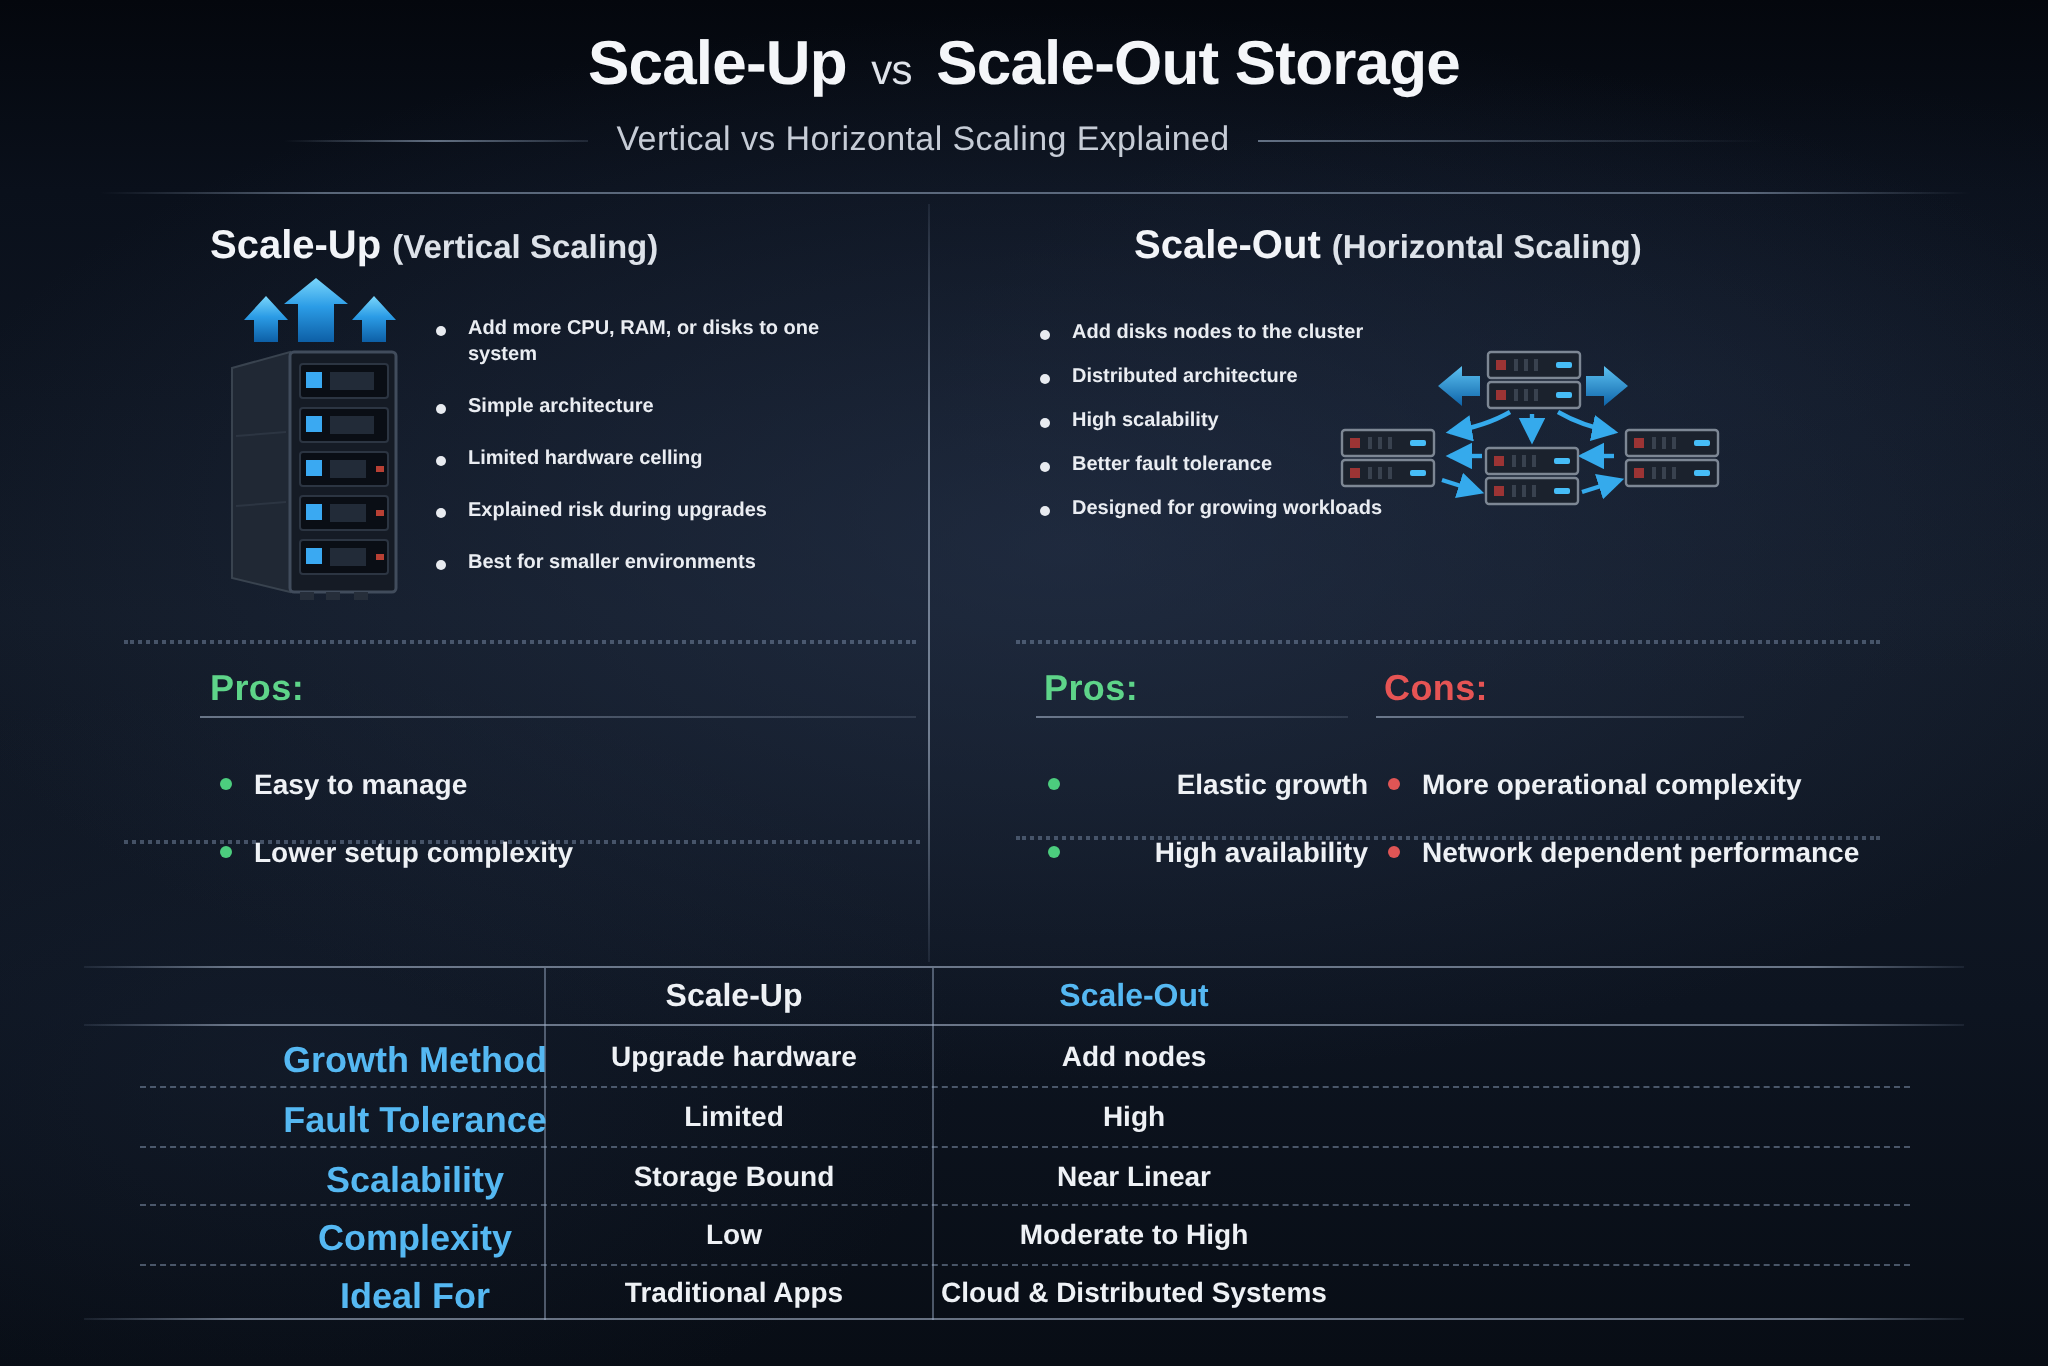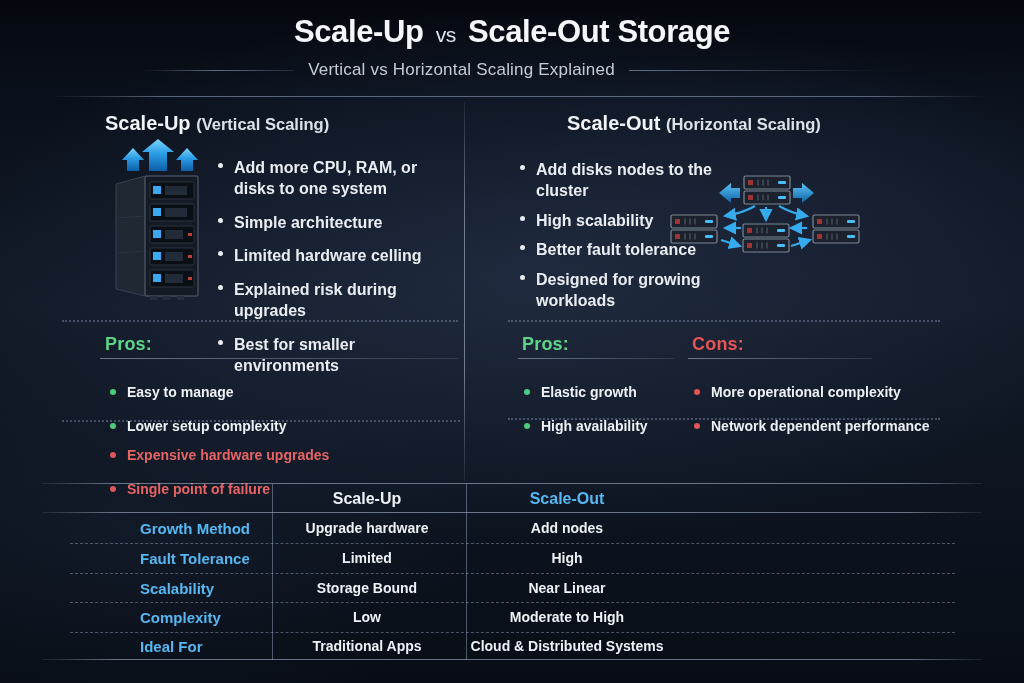--- a/index.html
+++ b/index.html
@@ -22,21 +22,21 @@
   .sub-line.left{width:152px;}
   .sub-line.right{width:253px;background:linear-gradient(90deg,rgba(170,190,215,0.55),rgba(150,170,200,0));}
   .header-divider{top:96px;left:50px;width:935px;height:1px;
     background:linear-gradient(90deg,rgba(140,160,190,0),rgba(165,185,210,0.5) 12%,rgba(165,185,210,0.5) 88%,rgba(140,160,190,0));}
   .v-divider{left:464px;top:102px;width:1px;height:379px;
     background:linear-gradient(180deg,rgba(150,170,200,0.1),rgba(185,200,220,0.55) 30%,rgba(185,200,220,0.55) 70%,rgba(150,170,200,0.1));}
   
   .col-heading{font-size:20px;font-weight:700;color:#f2f4f8;white-space:nowrap;}
   .col-heading .note{font-size:16.5px;font-weight:700;color:#dde2e9;}
   
-  .bullets{list-style:none;margin:0;padding:0;font-size:16px;font-weight:600;line-height:1.3;color:#eaedf2;}
+  .bullets{list-style:none;margin:0;padding:0;font-size:10px;font-weight:600;line-height:1.3;color:#eaedf2;}
   .bullets li{position:relative;padding-left:16px;margin-bottom:9px;}
   .dot{position:absolute;left:0;top:5px;width:5px;height:5px;border-radius:50%;background:#e8ebf0;}
   .left-bullets{top:158px;left:218px;width:215px;}
   .left-bullets li{margin-bottom:13px;}
   .right-bullets{top:160px;left:520px;width:215px;}
   
   .dashed{height:0;border-top:2px dotted rgba(145,165,195,0.40);}
   
   .section-label{font-size:18px;font-weight:700;letter-spacing:0.2px;}
   .green{color:#5ed489;} .red{color:#e65454;}
@@ -45,21 +45,21 @@
   .pc-list li{position:relative;padding-left:17px;margin-bottom:11px;line-height:18px;margin-top:16px;}
   .pc-list .dot{width:6px;height:6px;top:6px;}
   .dot.g{background:#4ccd7e;} .dot.r{background:#e05555;}
   .red-list li{color:#e86464;margin-bottom:6px;}
   
   .t-line{height:1px;left:42px;width:940px;
     background:linear-gradient(90deg,rgba(150,170,200,0.1),rgba(180,195,218,0.55) 8%,rgba(180,195,218,0.55) 92%,rgba(150,170,200,0.1));}
   .t-dashed{left:70px;width:885px;border-top:1px dashed rgba(150,170,200,0.45);}
   .t-vline{top:484px;width:1px;height:176px;background:rgba(160,178,205,0.45);}
   .t-row{left:0;width:1024px;}
-  .t-label{position:absolute;left:140px;width:135px;font-size:15px;font-weight:700;color:#55b8f2;}
+  .t-label{position:absolute;left:140px;width:135px;font-size:18px;font-weight:700;color:#55b8f2;text-align:center;}
   .t-cell{position:absolute;text-align:center;font-size:14px;font-weight:600;color:#eef1f5;}
   .t-c2{left:272px;width:190px;}
   .t-c3{left:467px;width:200px;}
   .t-head{font-size:16px;font-weight:700;}
   .t-head.blue{color:#55b8f2;}
 </style>
 </head>
 <body>
 
 <div class="canvas">
@@ -142,20 +142,21 @@
     <li><span class="dot"></span><span>Best for smaller environments</span></li>
   </ul>
 
   <div class="abs col-heading" style="top:112px;left:567px;">
     <b>Scale-Out</b>
     <span class="note">(Horizontal Scaling)</span>
   </div>
 
   <ul class="abs bullets right-bullets">
     <li><span class="dot"></span><span>Add disks nodes to the cluster</span></li>
+    <li><span class="dot"></span><span>Distributed architecture</span></li>
     <li><span class="dot"></span><span>High scalability</span></li>
     <li><span class="dot"></span><span>Better fault tolerance</span></li>
     <li><span class="dot"></span><span>Designed for growing workloads</span></li>
   </ul>
 
   <svg class="abs" style="top:160px;left:655px;" width="235" height="110" viewBox="0 0 235 110">
     <defs>
       <marker id="ah" markerWidth="7" markerHeight="7" refX="5" refY="3" orient="auto">
         <path d="M0 0 L6 3 L0 6 Z" fill="#35aaec"></path>
       </marker>
@@ -240,30 +241,26 @@
   <div class="abs dashed" style="top:320px;left:508px;width:432px;"></div>
   <div class="abs dashed" style="top:420px;left:62px;width:398px;"></div>
   <div class="abs dashed" style="top:418px;left:508px;width:432px;"></div>
 
   <div class="abs section-label green" style="top:334px;left:105px;">Pros:</div>
   <div class="abs rule" style="top:358px;left:100px;width:358px;"></div>
   <ul class="abs pc-list" style="top:367px;left:110px;width:330px;">
     <li><span class="dot g"></span><span>Easy to manage</span></li>
     <li><span class="dot g"></span><span>Lower setup complexity</span></li>
   </ul>
-  <ul class="abs pc-list red-list" style="top:430px;left:110px;width:340px;">
-    <li><span class="dot r"></span><span>Expensive hardware upgrades</span></li>
-    <li><span class="dot r"></span><span>Single point of failure</span></li>
-  </ul>
 
   <div class="abs section-label green" style="top:334px;left:522px;">Pros:</div>
   <div class="abs rule" style="top:358px;left:518px;width:156px;"></div>
   <div class="abs section-label red" style="top:334px;left:692px;">Cons:</div>
   <div class="abs rule" style="top:358px;left:688px;width:184px;"></div>
-  <ul class="abs pc-list" style="top:367px;left:524px;width:160px;">
+  <ul class="abs pc-list" style="top:367px;left:524px;width:160px;text-align:right;">
     <li><span class="dot g"></span><span>Elastic growth</span></li>
     <li><span class="dot g"></span><span>High availability</span></li>
   </ul>
   <ul class="abs pc-list" style="top:367px;left:694px;width:250px;">
     <li><span class="dot r"></span><span>More operational complexity</span></li>
     <li><span class="dot r"></span><span>Network dependent performance</span></li>
   </ul>
 
   <div class="abs t-line" style="top:483px;"></div>
   <div class="abs t-line" style="top:512px;"></div>

